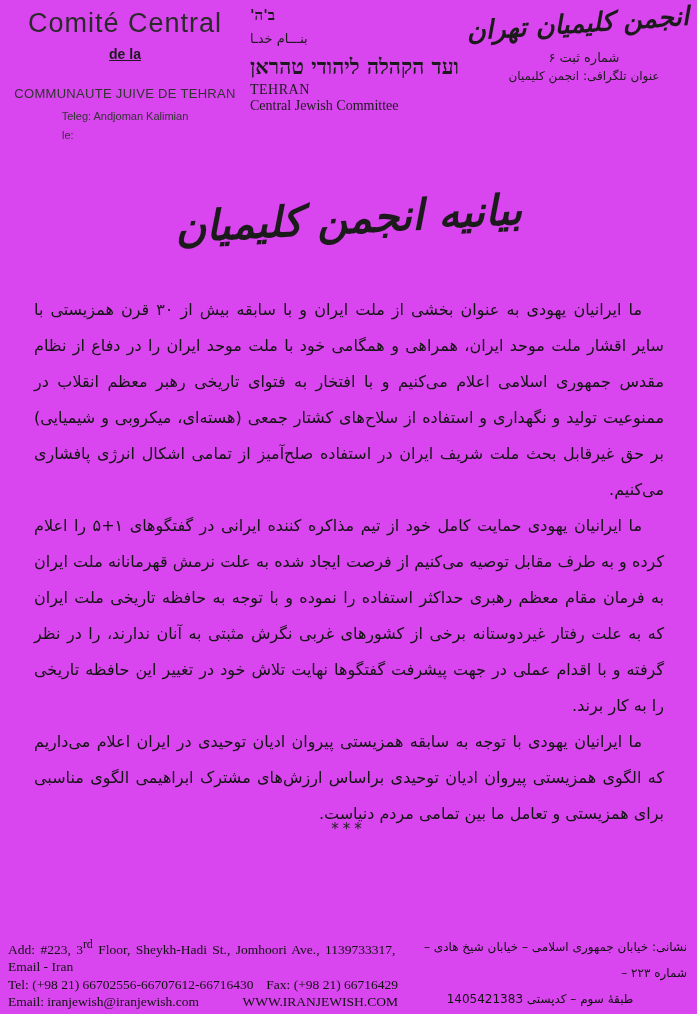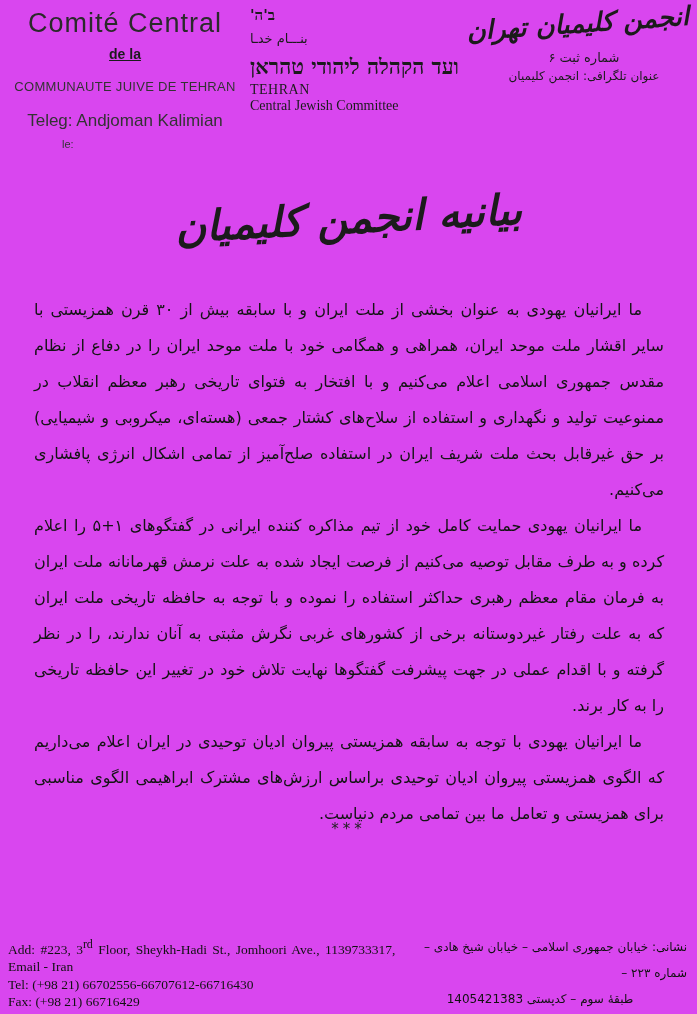--- a/index.html
+++ b/index.html
@@ -7,22 +7,22 @@
     position:relative; width:697px; height:1014px; margin:0 auto;
     background:#d946ef; color:#1b1b1b; overflow:hidden;
     font-family:"DejaVu Sans", sans-serif;
   }
 
   
   .hdr-left { position:absolute; left:14px; top:8px; width:222px; text-align:center;
               font-family:"Liberation Sans", sans-serif; }
   .hdr-left .title { font-size:27px; letter-spacing:1px; color:#2a2a2a; }
   .hdr-left .dela { font-size:14px; font-weight:bold; margin-top:7px;text-decoration:underline; }
-  .hdr-left .org { font-size:13px; margin-top:17px; letter-spacing:0.3px; color:#333; }
-  .hdr-left .teleg { font-size:17px; margin-top:17px; color:#333; }
+  .hdr-left .org { font-size:13px; margin-top:24px; letter-spacing:0.3px; color:#333; }
+  .hdr-left .teleg { font-size:11px; margin-top:9px; color:#333; }
   .hdr-left .le { font-size:11px; margin-top:7px; text-align:left; padding-left:48px; color:#333; }
 
   
   .hdr-center { position:absolute; left:250px; top:6px; width:216px; text-align:left; }
   .hdr-center .bh { font-family:"DejaVu Serif", serif; font-size:15px; font-weight:bold; direction:rtl; }
   .hdr-center .bism { font-size:13px; margin-top:7px; direction:rtl; }
   .hdr-center .heb { font-family:"DejaVu Serif", serif; font-size:21px; font-weight:bold;
                      margin-top:8px; white-space:nowrap; direction:rtl; }
   .hdr-center .city { font-family:"Liberation Serif", serif; font-size:14px; margin-top:2px; letter-spacing:0.5px; }
   .hdr-center .cjc { font-family:"Liberation Serif", serif; font-size:14px; }
@@ -44,21 +44,21 @@
                direction:rtl; text-align:justify; font-size:16px; line-height:36px; color:#141414; }
   .body-text p { margin:0; text-indent:22px; }
 
   .end-mark { position:absolute; left:0; right:0; top:820px; text-align:center;
               font-size:15px; letter-spacing:4px; color:#222; }
 
   
   .footer-en { position:absolute; left:8px; top:936px; width:390px;
                font-family:"Liberation Serif", serif; font-size:13.5px; line-height:17.5px; color:#111; }
   .footer-en p { margin:0; }
-  .footer-en .row { display:flex; justify-content:space-between;flex-direction:column; }
+  .footer-en .row { display:flex; justify-content:space-between; }
   .footer-en sup { font-size:12px;text-align:right; }
   .footer-en .addr1 { word-spacing:2px; }
 
   .footer-fa { position:absolute; right:10px; top:934px; width:294px;
                direction:rtl; font-size:12px; line-height:26px; color:#111; }
   .footer-fa p { margin:0; }
   .footer-fa .fa-l2 { text-align:center; }
   .footer-fa .fa-l3 { display:flex; justify-content:space-between; }
 </style>
 </head>

